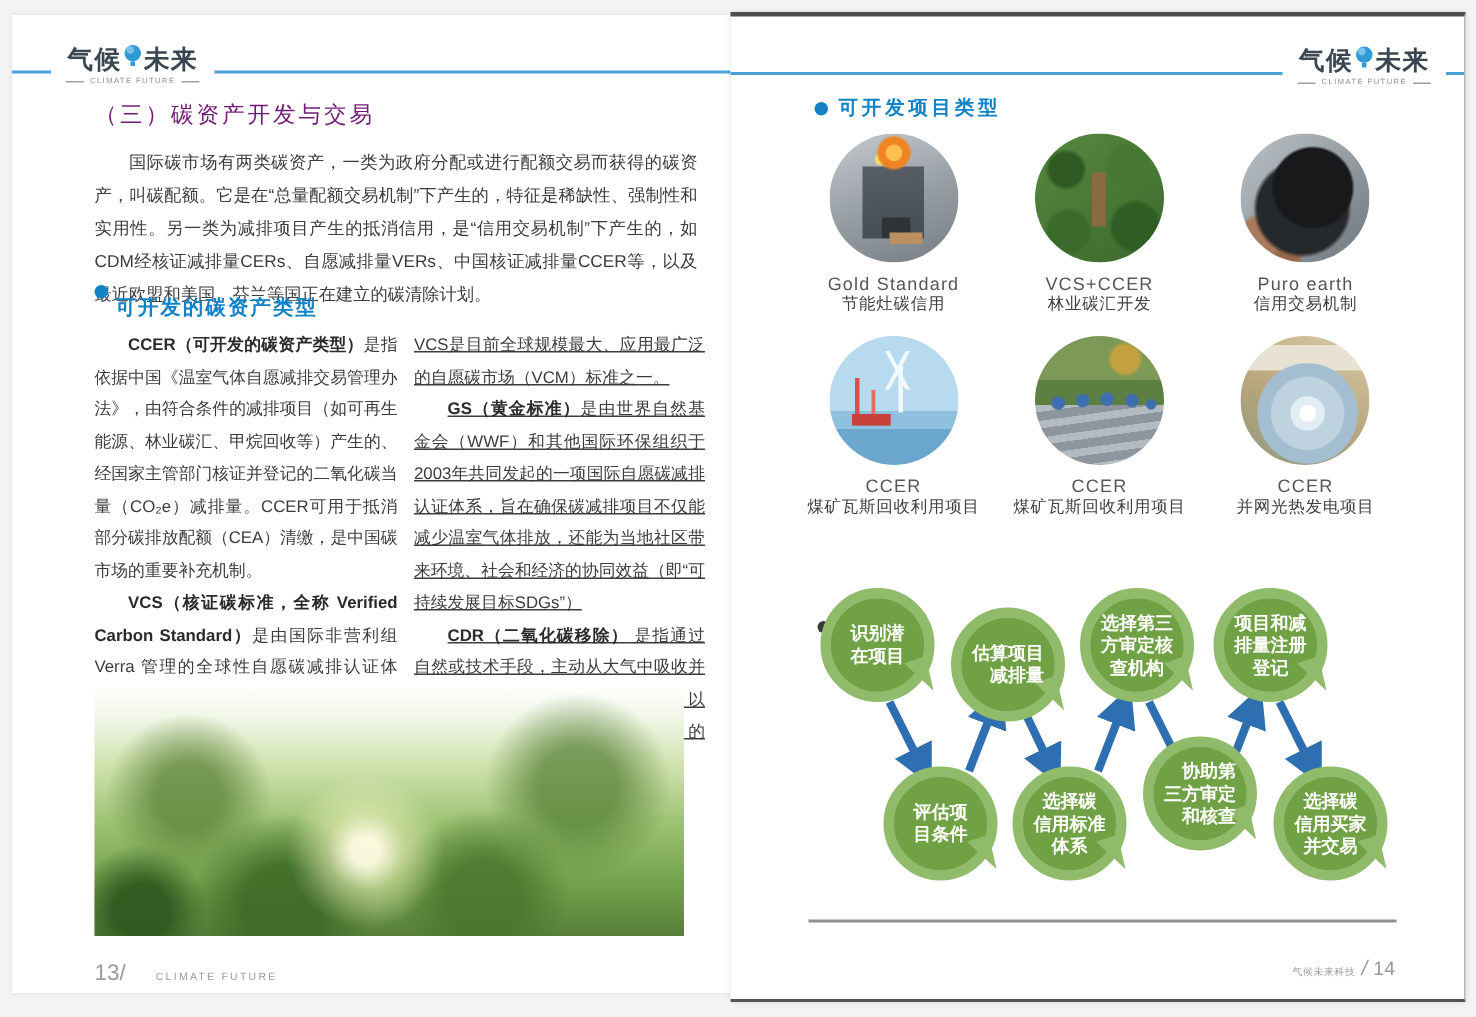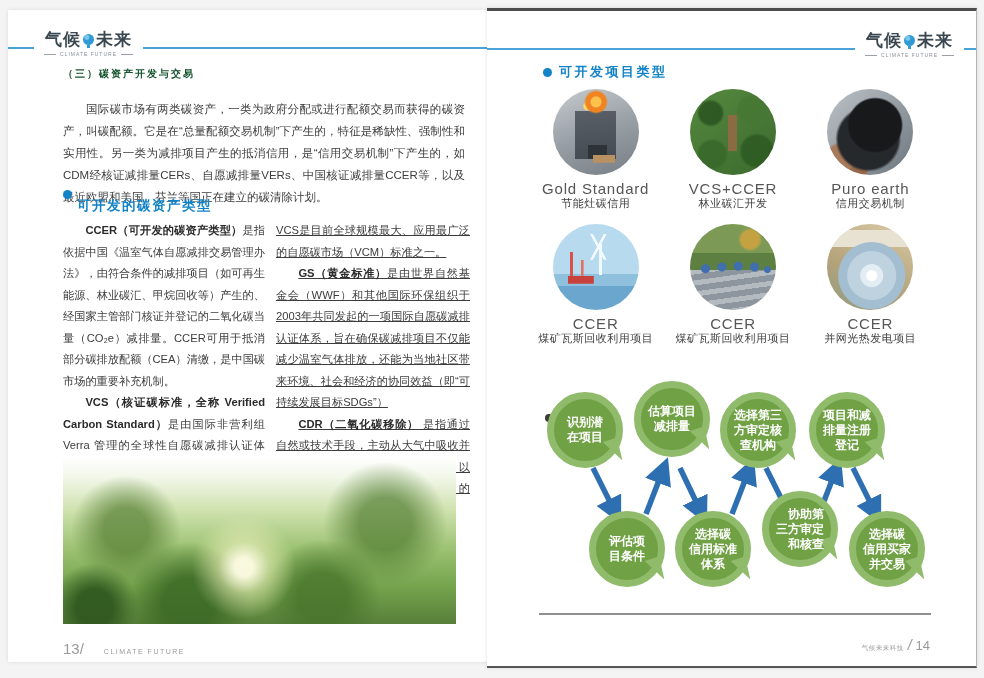--- a/index.html
+++ b/index.html
@@ -15,32 +15,32 @@
   .page-left  { left:8px;   top:10px; width:479px; height:652px; box-shadow:0 0 4px rgba(0,0,0,.10); }
   .page-right { left:487px; top:8px;  width:490px; height:660px;
                 border-top:3px solid #4d4d4d; border-right:1px solid #b5b5b5; border-bottom:2px solid #555;
                 box-shadow:0 0 4px rgba(0,0,0,.12); }
 
   
   .hdr-line { position:absolute; left:0; right:0; top:37px; height:2px; background:#4aa3d8; }
   .logo { position:absolute; top:20px; background:#fff; padding:0 10px; text-align:center; z-index:2; }
   .logo-l { left:26px; }
   .logo-r { right:12px; }
-  .logo-row { display:flex; align-items:center; justify-content:center; gap:2px;
+  .logo-row { display:flex; align-items:flex-start; justify-content:center; gap:2px;
               font-size:17px; font-weight:bold; color:#3a4750; letter-spacing:1px; line-height:19px; }
   .balloon { display:inline-block; width:11px; height:11px; border-radius:50%;
              background:radial-gradient(circle at 35% 30%, #7cc4ea 0 2px, #2e9bd6 3px); position:relative; }
   .balloon::after { content:""; position:absolute; left:4px; bottom:-3px; width:3px; height:3px; background:#2e9bd6; }
   .logo-en { display:flex; align-items:center; justify-content:center; gap:4px;
              font-size:5px; color:#8a9097; letter-spacing:1px; margin-top:2px; }
   .logo-dash { display:inline-block; width:12px; height:1px; background:#9aa0a6; }
 
   
-  .doc-title { position:absolute; left:55px; top:57px; font-size:10px; font-weight:bold;
-               color:#14532d; letter-spacing:2px; }
+  .doc-title { position:absolute; left:55px; top:57px; font-size:15px; font-weight:normal;
+               color:#701a75; letter-spacing:2px; }
   .intro { position:absolute; left:55px; top:88px; width:402px; font-size:11.5px; line-height:22px;
            text-align:justify; text-indent:2em; color:#3c3c3c; }
   .sec-head { position:absolute; left:55px; top:186px; }
   .sec-dot { position:absolute; left:0; top:-6px; width:9px; height:9px; border-radius:50%; background:#1283c6; }
   .sec-txt { display:inline-block; margin-left:14px; font-size:13.5px; font-weight:bold;
              color:#1283c6; letter-spacing:1.5px; }
   .col { position:absolute; top:210px; font-size:11.2px; line-height:21.5px; text-align:justify; color:#3c3c3c; }
   .col1 { left:55px;  width:202px; }
   .col2 { left:268px; width:194px;text-decoration:underline; }
   .para { text-indent:2em; }
@@ -62,21 +62,21 @@
   .pg-lbl-l { font-size:7px; letter-spacing:1.5px; }
 
   
   .projects-title { position:absolute; left:56px; top:52px; display:flex; align-items:center; gap:7px; }
   .round-dot-blue { width:9px; height:9px; border-radius:50%; background:#1283c6; }
   .projects-title span { font-size:13px; font-weight:bold; color:#1283c6; letter-spacing:2.5px; }
   .grid { position:absolute; left:40px; top:78px; width:412px; display:grid;
           grid-template-columns:repeat(3,1fr); row-gap:14px; }
   .cell { display:flex; flex-direction:column; align-items:center; }
   .photo { width:86px; height:86px; border-radius:50%; margin-bottom:7px; }
-  .cell-name { font-size:15px; color:#565656; letter-spacing:.8px; line-height:14px;text-align:center; }
+  .cell-name { font-size:12px; color:#565656; letter-spacing:.8px; line-height:14px;text-align:center; }
   .cell-desc { font-size:11px; color:#3f3f3f; letter-spacing:.5px; line-height:14px; }
 
   .ph-cookstove { background:
       radial-gradient(circle at 50% 15%, #ffc14e 0 5px, #f08322 6px 10px, rgba(240,131,34,0) 12px),
       radial-gradient(circle at 40% 20%, #ffdf6e 0 3px, rgba(255,223,110,0) 5px),
       linear-gradient(#b9905f 0 0) 64% 84%/26% 9% no-repeat,
       linear-gradient(#2e3338 0 0) 52% 78%/22% 16% no-repeat,
       linear-gradient(175deg,#585f66,#454b52) 50% 58%/48% 56% no-repeat,
       linear-gradient(#3f9a4e 0 0) 60% 48%/14% 9% no-repeat,
       linear-gradient(160deg,#c6cbcf,#949ba1 55%,#767e85); }
@@ -246,21 +246,21 @@
       <line x1="153" y1="82" x2="174" y2="126"></line>
       <line x1="205" y1="128" x2="222" y2="84"></line>
       <line x1="239" y1="82" x2="261" y2="126"></line>
       <line x1="292" y1="128" x2="309" y2="84"></line>
       <line x1="326" y1="82" x2="348" y2="126"></line>
     </g>
   </svg>
 
   <div class="bubble" style="left:60px;top:381px;">识别潜
 在项目<span class="tail"></span></div>
-  <div class="bubble" style="left:147px;top:370px;">估算项目
+  <div class="bubble" style="left:147px;top:394px;text-align:right;">估算项目
 减排量<span class="tail"></span></div>
   <div class="bubble" style="left:233px;top:381px;">选择第三
 方审定核
 查机构<span class="tail"></span></div>
   <div class="bubble" style="left:322px;top:381px;">项目和减
 排量注册
 登记<span class="tail"></span></div>
   <div class="bubble" style="left:102px;top:500px;">评估项
 目条件<span class="tail"></span></div>
   <div class="bubble" style="left:188px;top:500px;">选择碳

